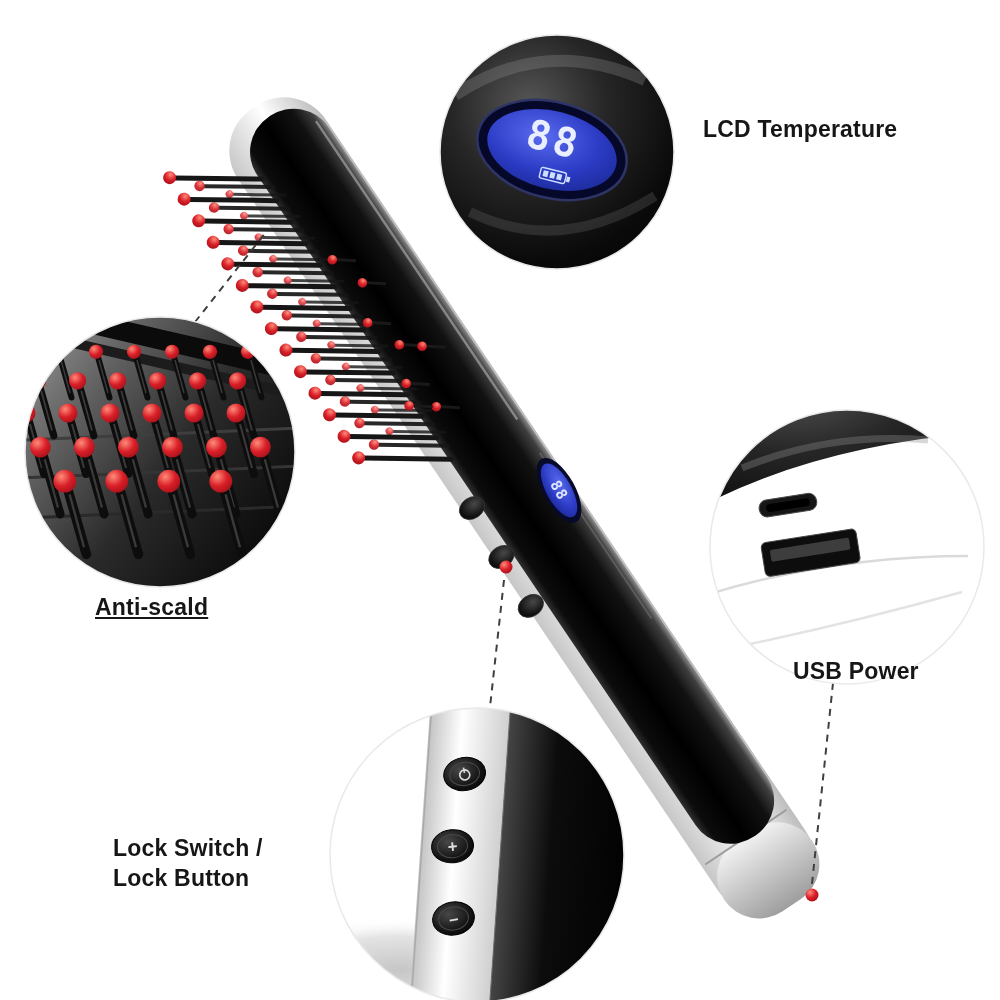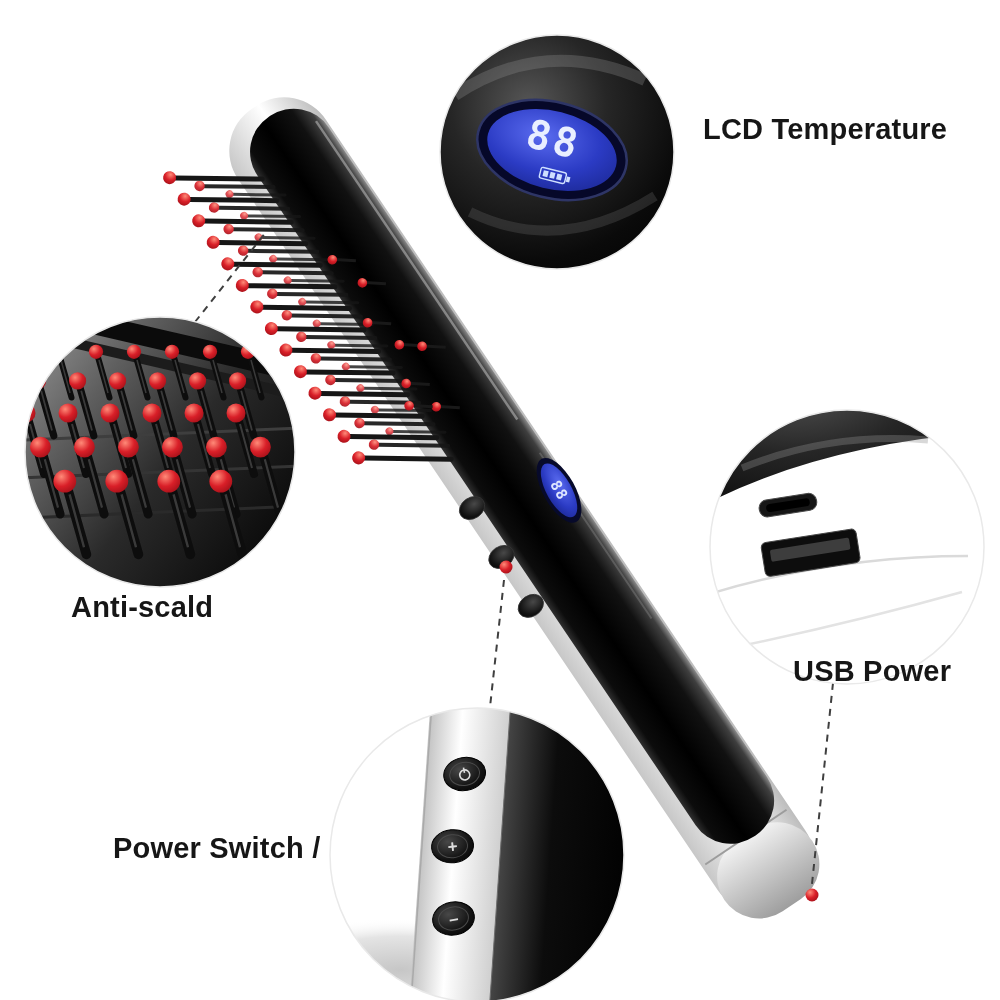--- a/index.html
+++ b/index.html
@@ -1,20 +1,20 @@
 <!DOCTYPE html>
 <html><head>
 <meta charset="utf-8">
 <title>Product Feature Diagram</title>
 <style>
   html,body{margin:0;padding:0;background:#ffffff;}
   .stage{position:relative;width:1000px;height:1000px;background:#ffffff;overflow:hidden;
          font-family:"Liberation Sans", sans-serif;}
   .stage svg{position:absolute;left:0;top:0;}
-  .label{position:absolute;font-weight:600;font-size:29px;line-height:30px;color:#161616;
+  .label{position:absolute;font-weight:600;font-size:23px;line-height:30px;color:#161616;
          letter-spacing:.2px;white-space:nowrap;}
 </style>
 </head>
 <body>
 
 <div class="stage">
 
 <svg width="1000" height="1000" viewBox="0 0 1000 1000">
   <defs>
     <linearGradient id="trimAcross" x1="0" y1="0" x2="0" y2="1">
@@ -303,19 +303,20 @@
     <circle cx="477" cy="855" r="147" fill="none" stroke="#e9e9e9" stroke-width="1.5"></circle>
   </g>
 
   <circle cx="506" cy="567" r="6.5" fill="url(#redBall)"></circle>
   <circle cx="812" cy="895" r="6.5" fill="url(#redBall)"></circle>
 </svg>
 
 <div class="label" style="left:703px;top:114px;">
   <div>LCD Temperature</div>
 </div>
-<div class="label" style="left:71px;top:592px;">Anti-scald</div>
+<div class="label" style="left:95px;top:592px;text-decoration:underline;">Anti-scald</div>
 <div class="label" style="left:793px;top:656px;">USB Power</div>
 <div class="label" style="left:113px;top:833px;">
-  <div>Power Switch /</div>
+  <div>Lock Switch /</div>
+  <div>Lock Button</div>
 </div>
 
 </div>
 
 </body></html>

